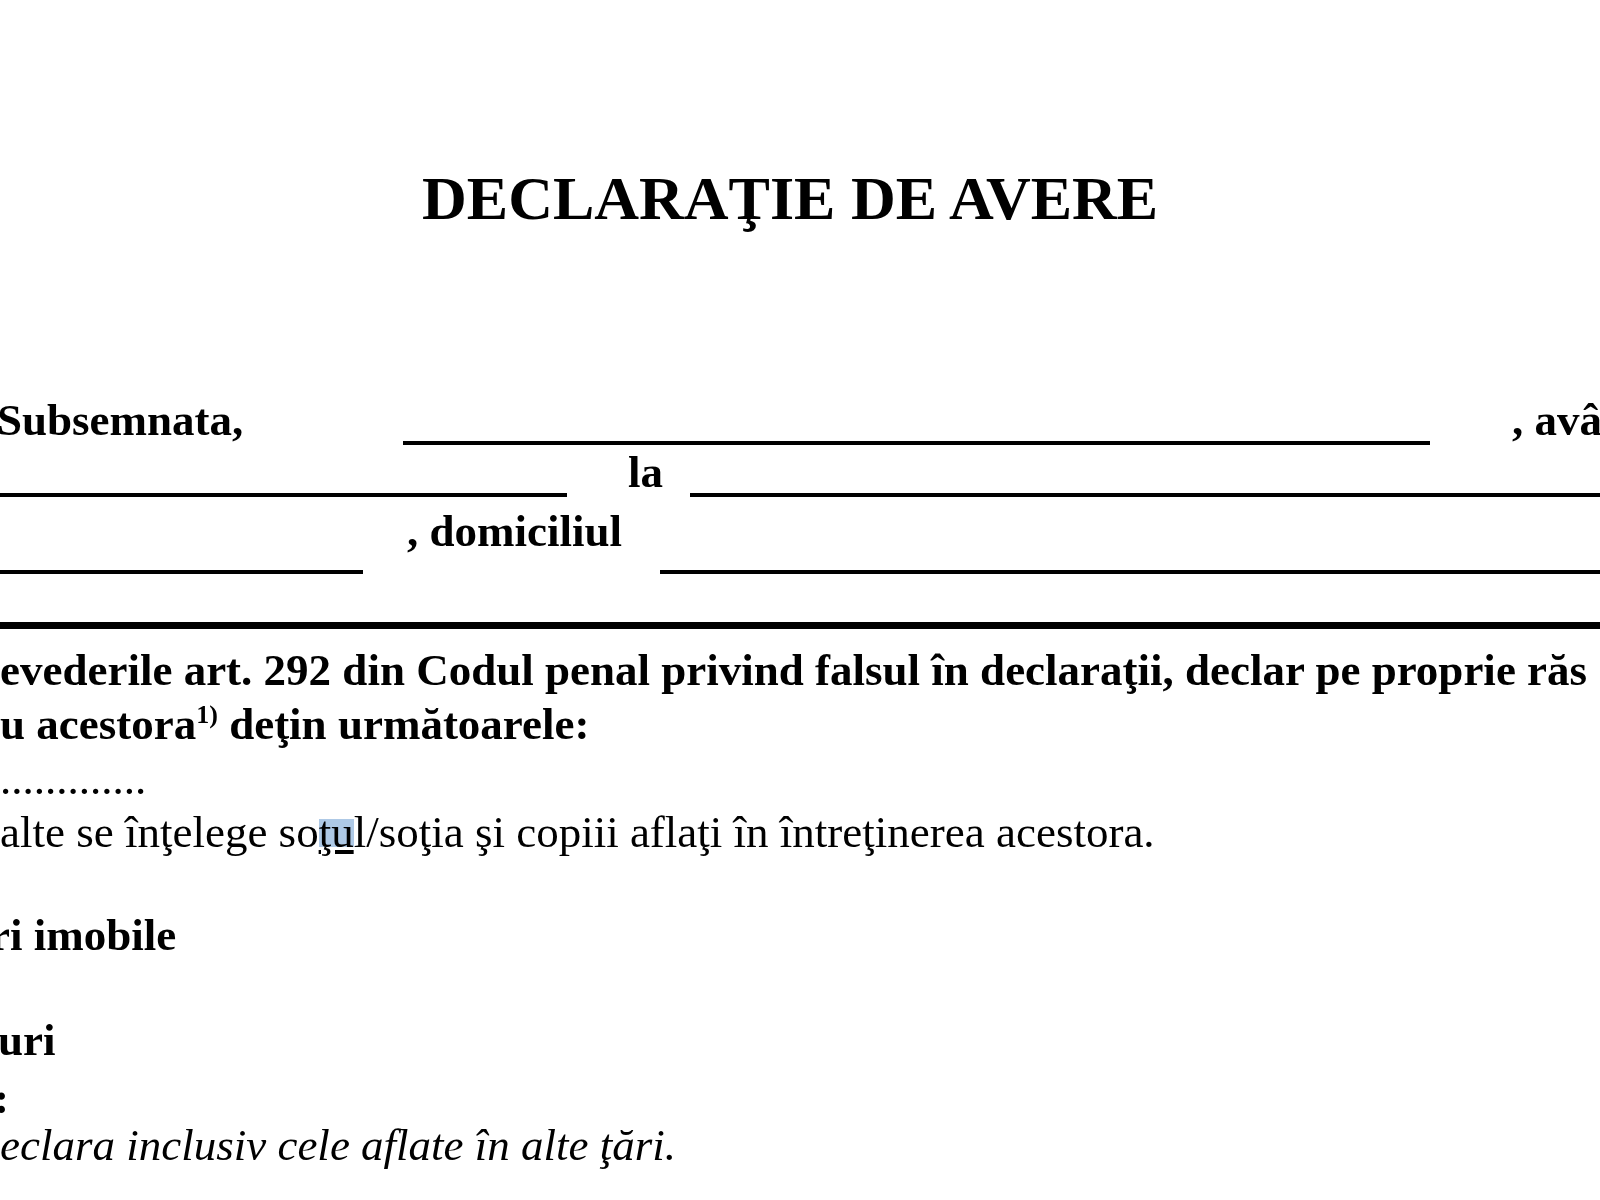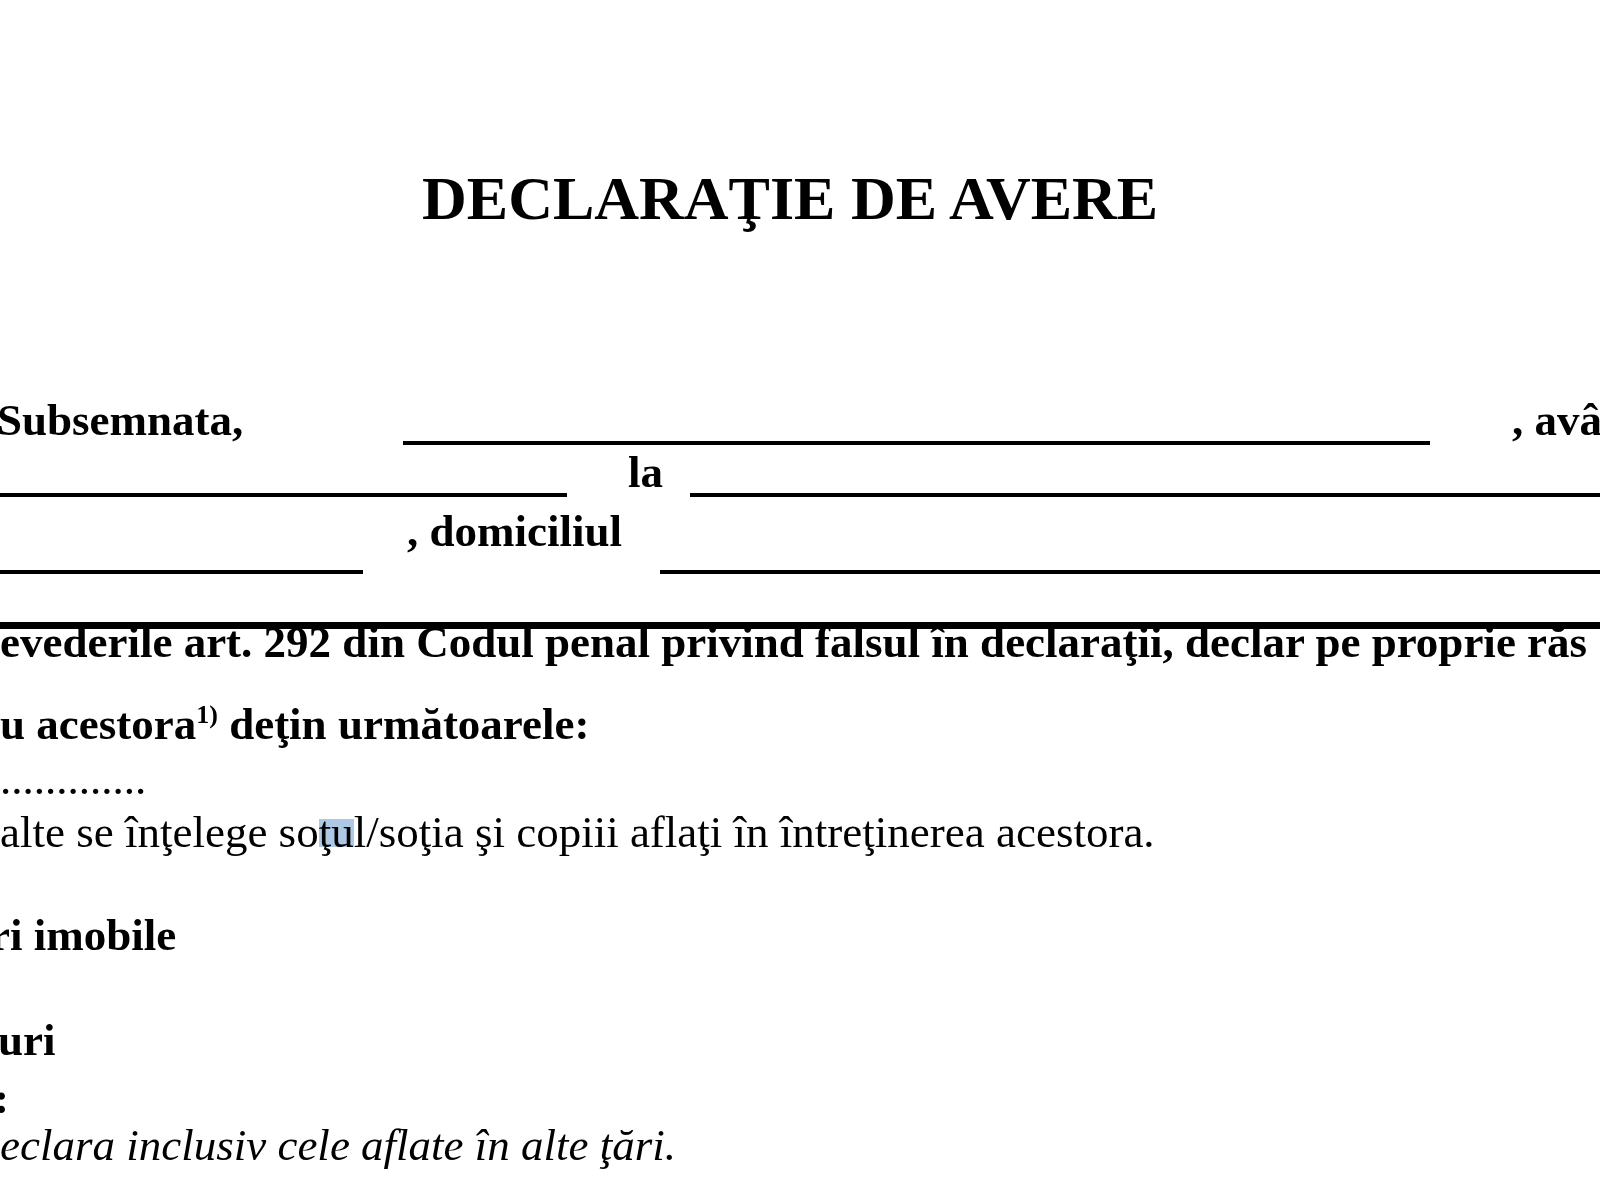--- a/index.html
+++ b/index.html
@@ -39,20 +39,21 @@
     line-height: 0;
   }
   .hl {
     background: linear-gradient(
       to bottom,
       transparent 24%,
       var(--hl, #aec9e6) 24%,
       var(--hl, #aec9e6) 80%,
       transparent 80%
     );
+    text-decoration: underline;
   }
 </style>
 </head>
 <body>
 
 <div id="page">
 
   <div class="txt title" style="left:422px; top:167px;">DECLARAŢIE DE AVERE</div>
 
   <div class="txt bold" style="left:-3px; top:398px;">Subsemnata,</div>
@@ -62,21 +63,21 @@
   <div class="rule" style="left:0px; top:493px; width:567px;"></div>
   <div class="txt bold" style="left:610px; top:450px;margin-left:18px;">la</div>
   <div class="rule" style="left:690px; top:493px; width:910px;"></div>
 
   <div class="rule" style="left:0px; top:570px; width:363px;"></div>
   <div class="txt bold" style="left:407px; top:509px;">, domiciliul</div>
   <div class="rule" style="left:660px; top:570px; width:940px;"></div>
 
   <div class="rule rule-thick" style="left:0px; top:622px; width:1600px;"></div>
 
-  <div class="txt bold" style="left:0px; top:620px;">evederile art. 292 din Codul penal privind falsul în declaraţii, declar pe proprie răs</div>
+  <div class="txt bold" style="left:0px; top:648px;">evederile art. 292 din Codul penal privind falsul în declaraţii, declar pe proprie răs</div>
   <div class="txt bold" style="left:0px; top:702px;"><span>u acestora</span><sup class="fnmark">1)</sup><span> deţin următoarele:</span></div>
 
   <div class="txt" style="left:0px; top:757px;">.............</div>
 
   <div class="txt" style="left:0px; top:810px;"><span>alte se înţelege so</span><span class="hl">ţu</span><span>l/soţia şi copiii aflaţi în întreţinerea acestora.</span></div>
 
   <div class="txt bold" style="left:-10px; top:913px;">ri imobile</div>
 
   <div class="txt bold" style="left:-2px; top:1018px;">uri</div>
 

